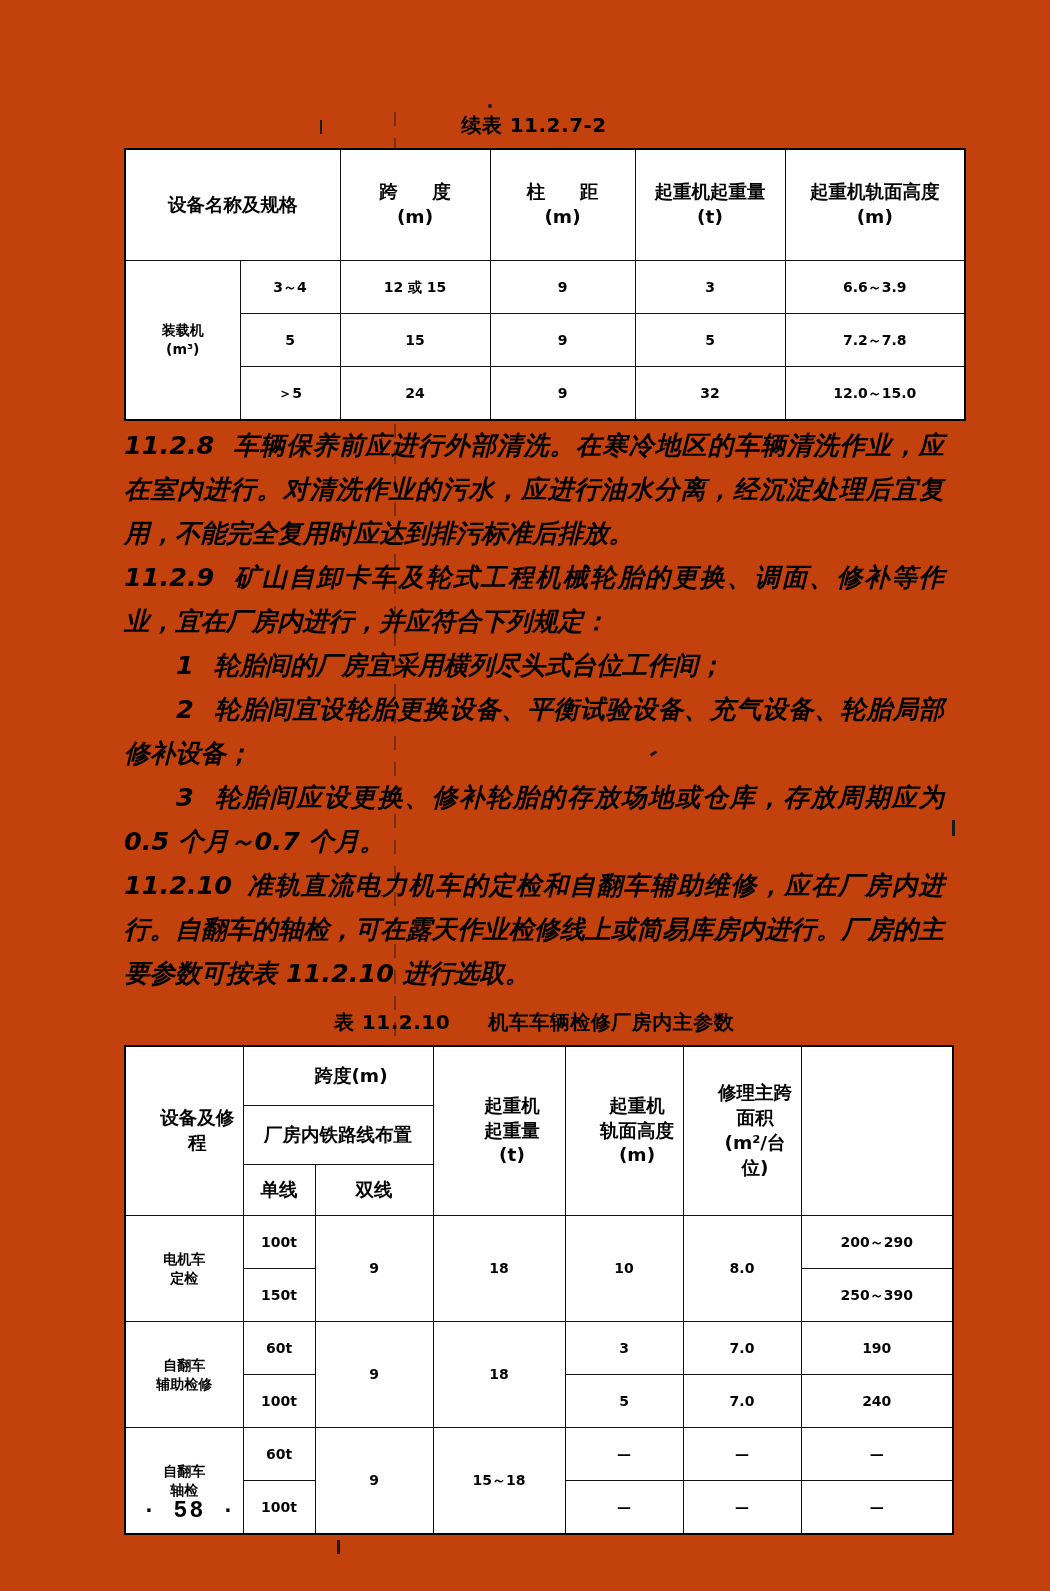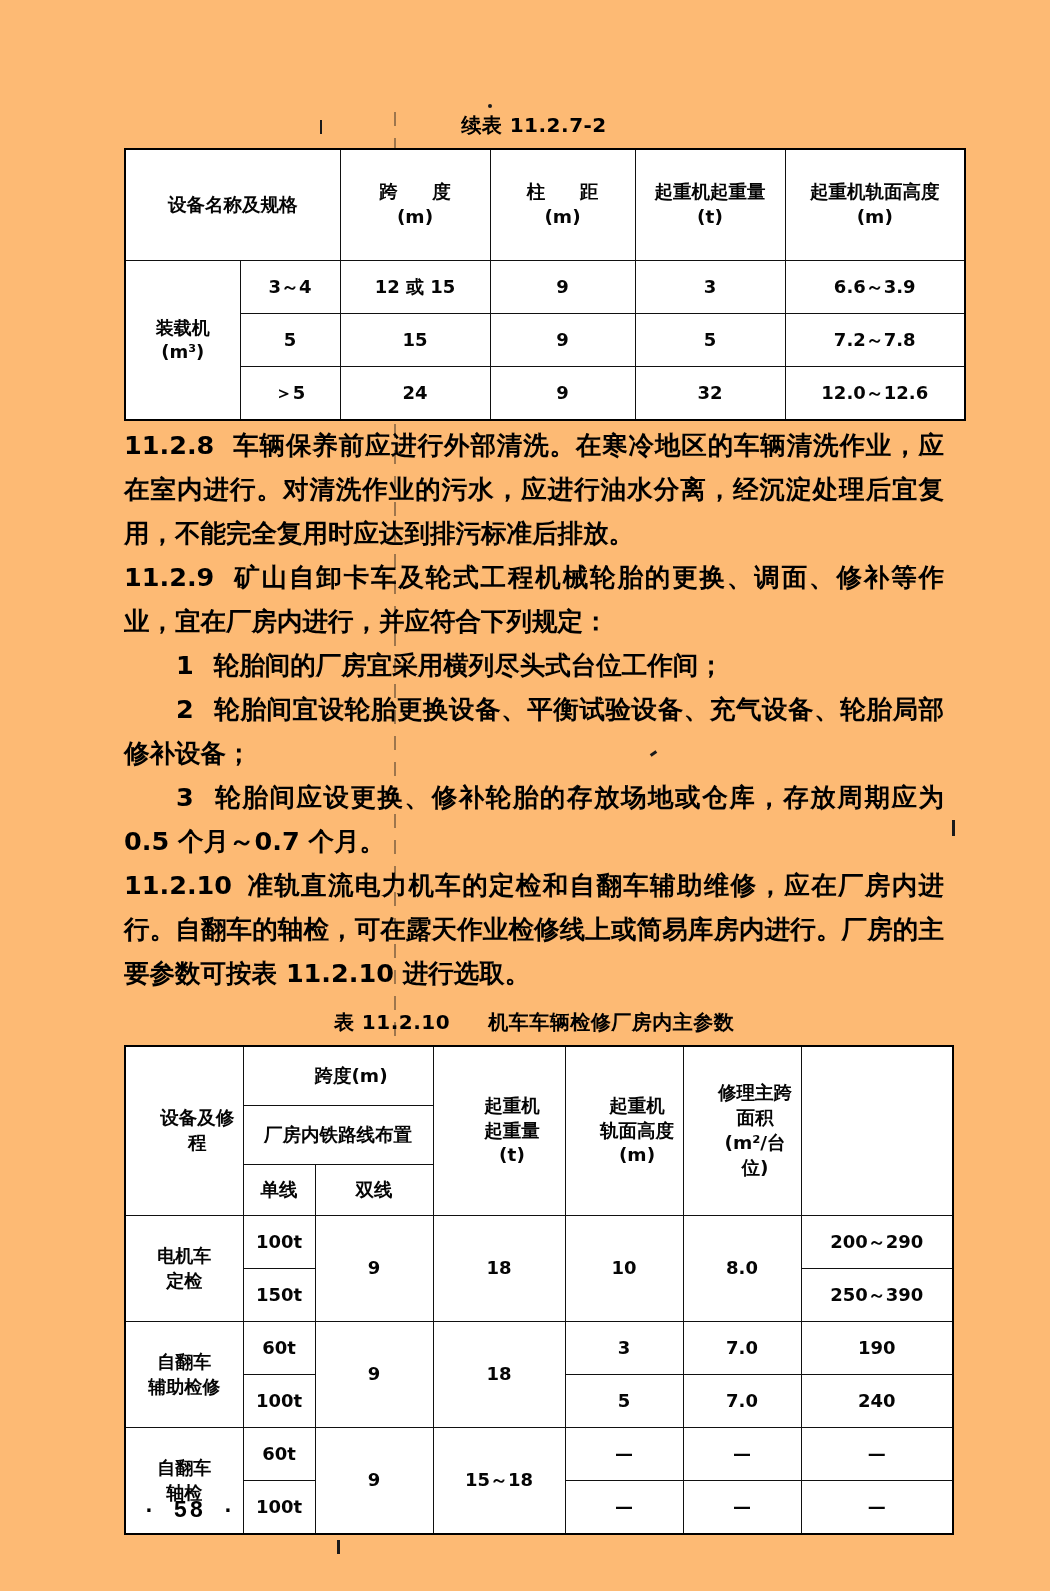--- a/index.html
+++ b/index.html
@@ -14,21 +14,21 @@
     position: relative;
     font-family: "DejaVu Sans", "Liberation Sans", sans-serif;
     color: #000000;
     overflow: hidden;
   }
 
   
   .page {
     position: absolute;
     inset: 0;
-    background: #fdba74;
+    background: #c2410c;
   }
   
   .scan-streak {
     position: absolute;
     top: 112px;
     bottom: 60px;
     width: 2px;
     background: repeating-linear-gradient(
         to bottom,
         rgba(20,20,20,0.55) 0px,
@@ -73,21 +73,21 @@
     table-layout: fixed;
     background: #fff;
   }
   table.doc-table td,
   table.doc-table th {
     border: 1.6px solid #111;
     text-align: center;
     vertical-align: middle;
     font-family: "DejaVu Sans", "Liberation Sans", sans-serif;
     font-weight: bold;
-    font-size: 18px;
+    font-size: 14px;
     padding: 3px 2px;
     line-height: 1.35;
     color: #050505;
   }
   table.doc-table th {
     font-size: 18.5px;
   }
   table.doc-table.t1 { border: 2.4px solid #000; }
   table.doc-table.t2 { border: 2.4px solid #000; }
 
@@ -115,20 +115,21 @@
   
   .para {
     font-size: 25.5px;
     line-height: 44px;
     font-weight: bold;
     letter-spacing: 0px;
     text-align: justify;
     text-justify: inter-character;
     font-family: "DejaVu Sans", "Liberation Sans", sans-serif;
     margin: 0;
+    font-style: italic;
   }
   .para .pnum {
     font-family: "DejaVu Sans", "Liberation Sans", sans-serif;
     font-weight: bold;
     margin-right: 18px;
     white-space: nowrap;
   }
   .para .pnum-tight { margin-right: 14px; }
   .para.item {
     text-indent: 0;
@@ -216,21 +217,21 @@
           <td class="body num">15</td>
           <td class="body num">9</td>
           <td class="body num">5</td>
           <td class="body num">7.2～7.8</td>
         </tr>
         <tr>
           <td class="body num">＞5</td>
           <td class="body num">24</td>
           <td class="body num">9</td>
           <td class="body num">32</td>
-          <td class="body num">12.0～12.6</td>
+          <td class="body num">12.0～15.0</td>
         </tr>
       </tbody>
     </table>
 
     <div class="block-gap"></div>
 
     <p class="para">
       <span class="pnum">11.2.8</span><span>车辆保养前应进行外部清洗。在寒冷地区的车辆清洗作业，应在室内进行。对清洗作业的污水，应进行油水分离，经沉淀处理后宜复用，不能完全复用时应达到排污标准后排放。</span>
     </p>
 

